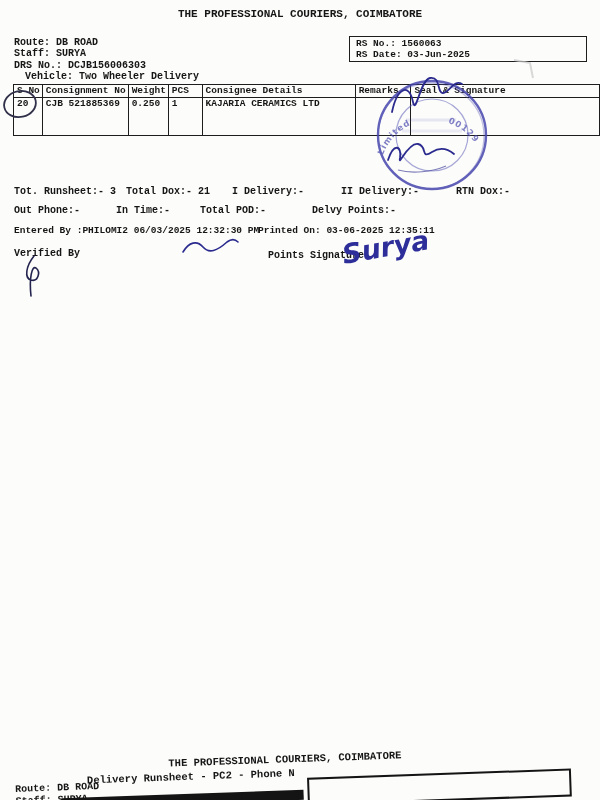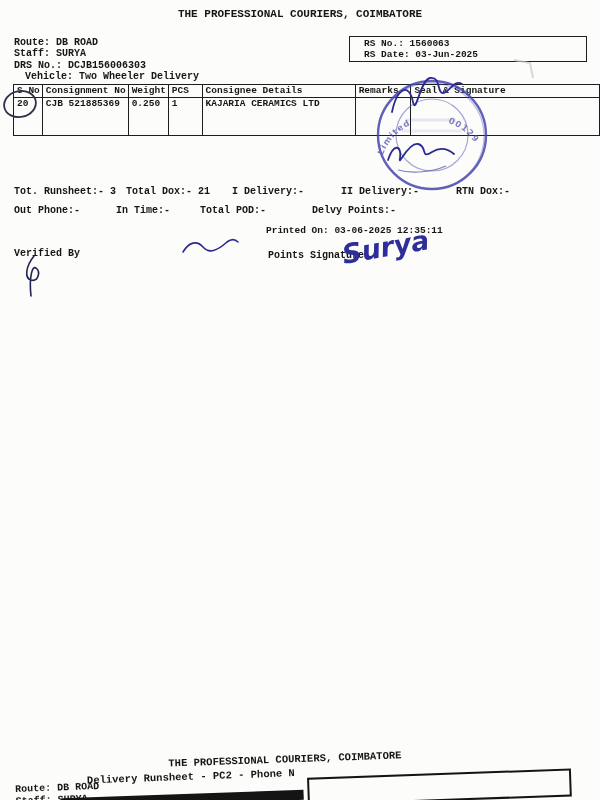--- a/index.html
+++ b/index.html
@@ -8,21 +8,21 @@
     position:relative; width:600px; height:800px; margin:0 auto;
     background:#fcfcfa; overflow:hidden;
     font-family:"Liberation Mono","DejaVu Sans Mono",monospace;
     font-weight:bold; color:#161616;
   }
   .t { position:absolute; white-space:pre; line-height:1.1; }
   .center { left:0; width:600px; text-align:center; }
   .fs11 { font-size:11px; }
   .fs105 { font-size:10.5px; }
   .fs10 { font-size:10px; }
-  .fs95 { font-size:9.5px;margin-left:8px; }
+  .fs95 { font-size:9.5px; }
   .rs-box {
     position:absolute; left:349px; top:36px; width:238px; height:26px;
     border:1.5px solid #1d1d1d;
   }
   .rtable {
     position:absolute; left:13px; top:84px;
     border-collapse:collapse; table-layout:fixed;
   }
   .rtable th, .rtable td {
     border:1.5px solid #1d1d1d; font-size:9.5px; font-weight:bold;
@@ -92,20 +92,21 @@
   <div class="t fs10" style="left:126px; top:186px">Total Dox:- 21</div>
   <div class="t fs10" style="left:232px; top:186px">I Delivery:-</div>
   <div class="t fs10" style="left:341px; top:186px">II Delivery:-</div>
   <div class="t fs10" style="left:456px; top:186px">RTN Dox:-</div>
 
   <div class="t fs10" style="left:14px;  top:205px">Out Phone:-</div>
   <div class="t fs10" style="left:116px; top:205px">In Time:-</div>
   <div class="t fs10" style="left:200px; top:205px">Total POD:-</div>
   <div class="t fs10" style="left:312px; top:205px">Delvy Points:-</div>
 
+  <div class="t fs95" style="left:14px;  top:226px">Entered By :PHILOMI2 06/03/2025 12:32:30 PM</div>
   <div class="t fs95" style="left:258px; top:226px">Printed On: 03-06-2025 12:35:11</div>
 
   <div class="t fs10" style="left:14px;  top:248px">Verified By</div>
   <div class="t fs10" style="left:268px; top:250px">Points Signature</div>
 
   <svg class="overlay" viewBox="0 0 600 800">
     <defs>
       <path id="stampArcTop" d="M 382 158 A 52 52 0 0 1 482 158" fill="none"></path>
     </defs>
 

